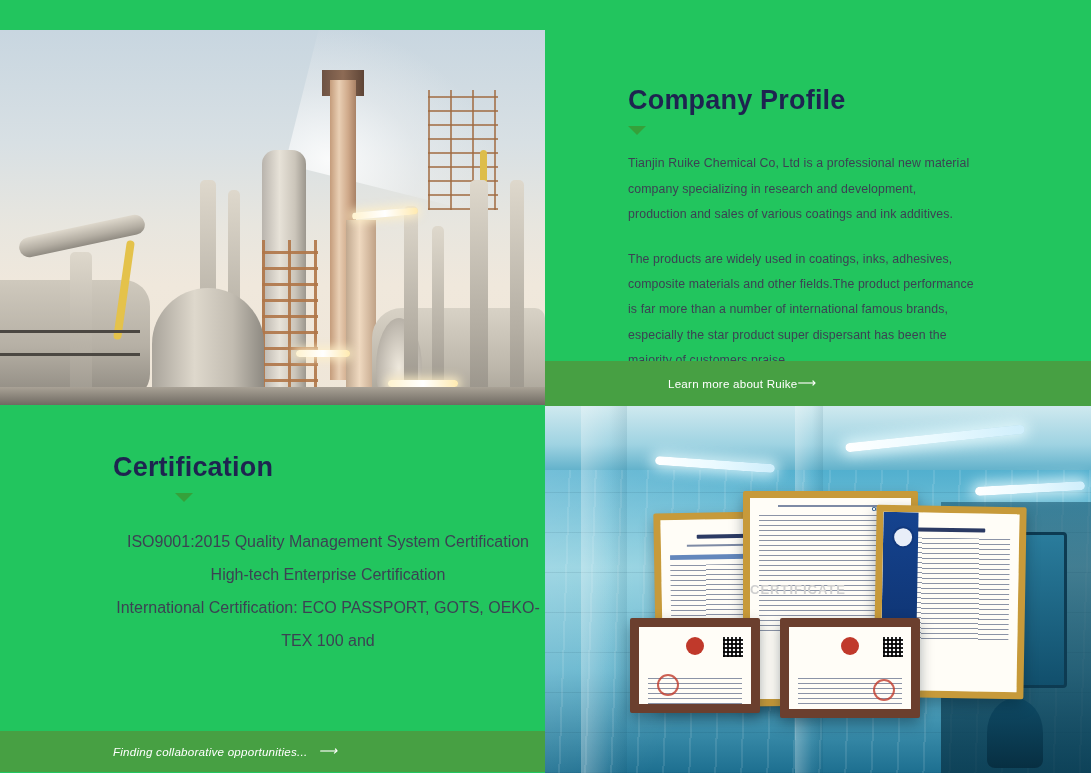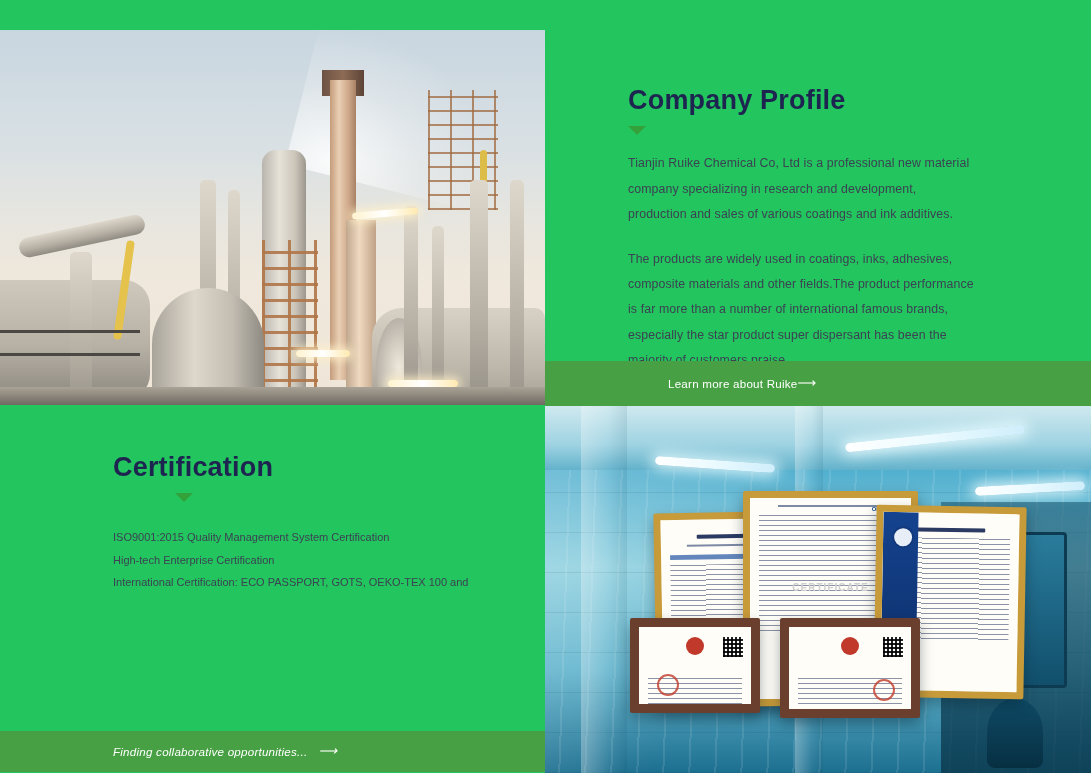--- a/index.html
+++ b/index.html
@@ -143,21 +143,21 @@
   }
   .arrow-right{ display:inline-block; font-size:13px; line-height:1; transform:translateY(-1px); }
 
   
   .cert{
     position:absolute; left:113px; top:453px; width:430px;
   }
   .cert .arrow-down{ margin-left:62px; }
   .cert-list{ margin-top:24px; }
   .cert-list .line{
-    color:#3c4253; font-size:11px; line-height:2.05;
+    color:#3c4253; font-size:16px; line-height:2.05;text-align:center;
   }
 
   
   .band-bottom{
     position:absolute; left:0; top:731px; width:545px; height:41px;
     background:#47a043;
     font-style:italic;
   }
   .band-bottom .band-inner{
     position:absolute; left:113px; top:0; height:41px;
@@ -244,22 +244,22 @@
     display:block; height:2px; width:74%; margin:0 auto 8px; background:#7d8aa5;
   }
   .doc .dlines{
     background:repeating-linear-gradient(180deg,#8b93a6 0 1px, transparent 1px 5px);
     height:62%;
   }
   .doc .dband{
     height:5px; margin:5px 0; background:#2f5fa8; opacity:.75;
   }
   .doc .big-cert-word{
-    position:absolute; left:0; right:0; top:42%; text-align:center;
-    color:#cfcfcf; font-size:10px; font-weight:700; letter-spacing:1px;
+    position:absolute; left:0; right:0; top:42%; text-align:left;
+    color:#cfcfcf; font-size:13px; font-weight:700; letter-spacing:1px;
   }
   .doc .seal{
     position:absolute; width:22px; height:22px; border-radius:50%;
     border:2px solid #c0392b; opacity:.8;
   }
   .doc .blue-left{
     position:absolute; left:0; top:0; bottom:0; width:26%;
     background:linear-gradient(180deg,#15438f,#0c2e66);
   }
   .doc .blue-left:after{

